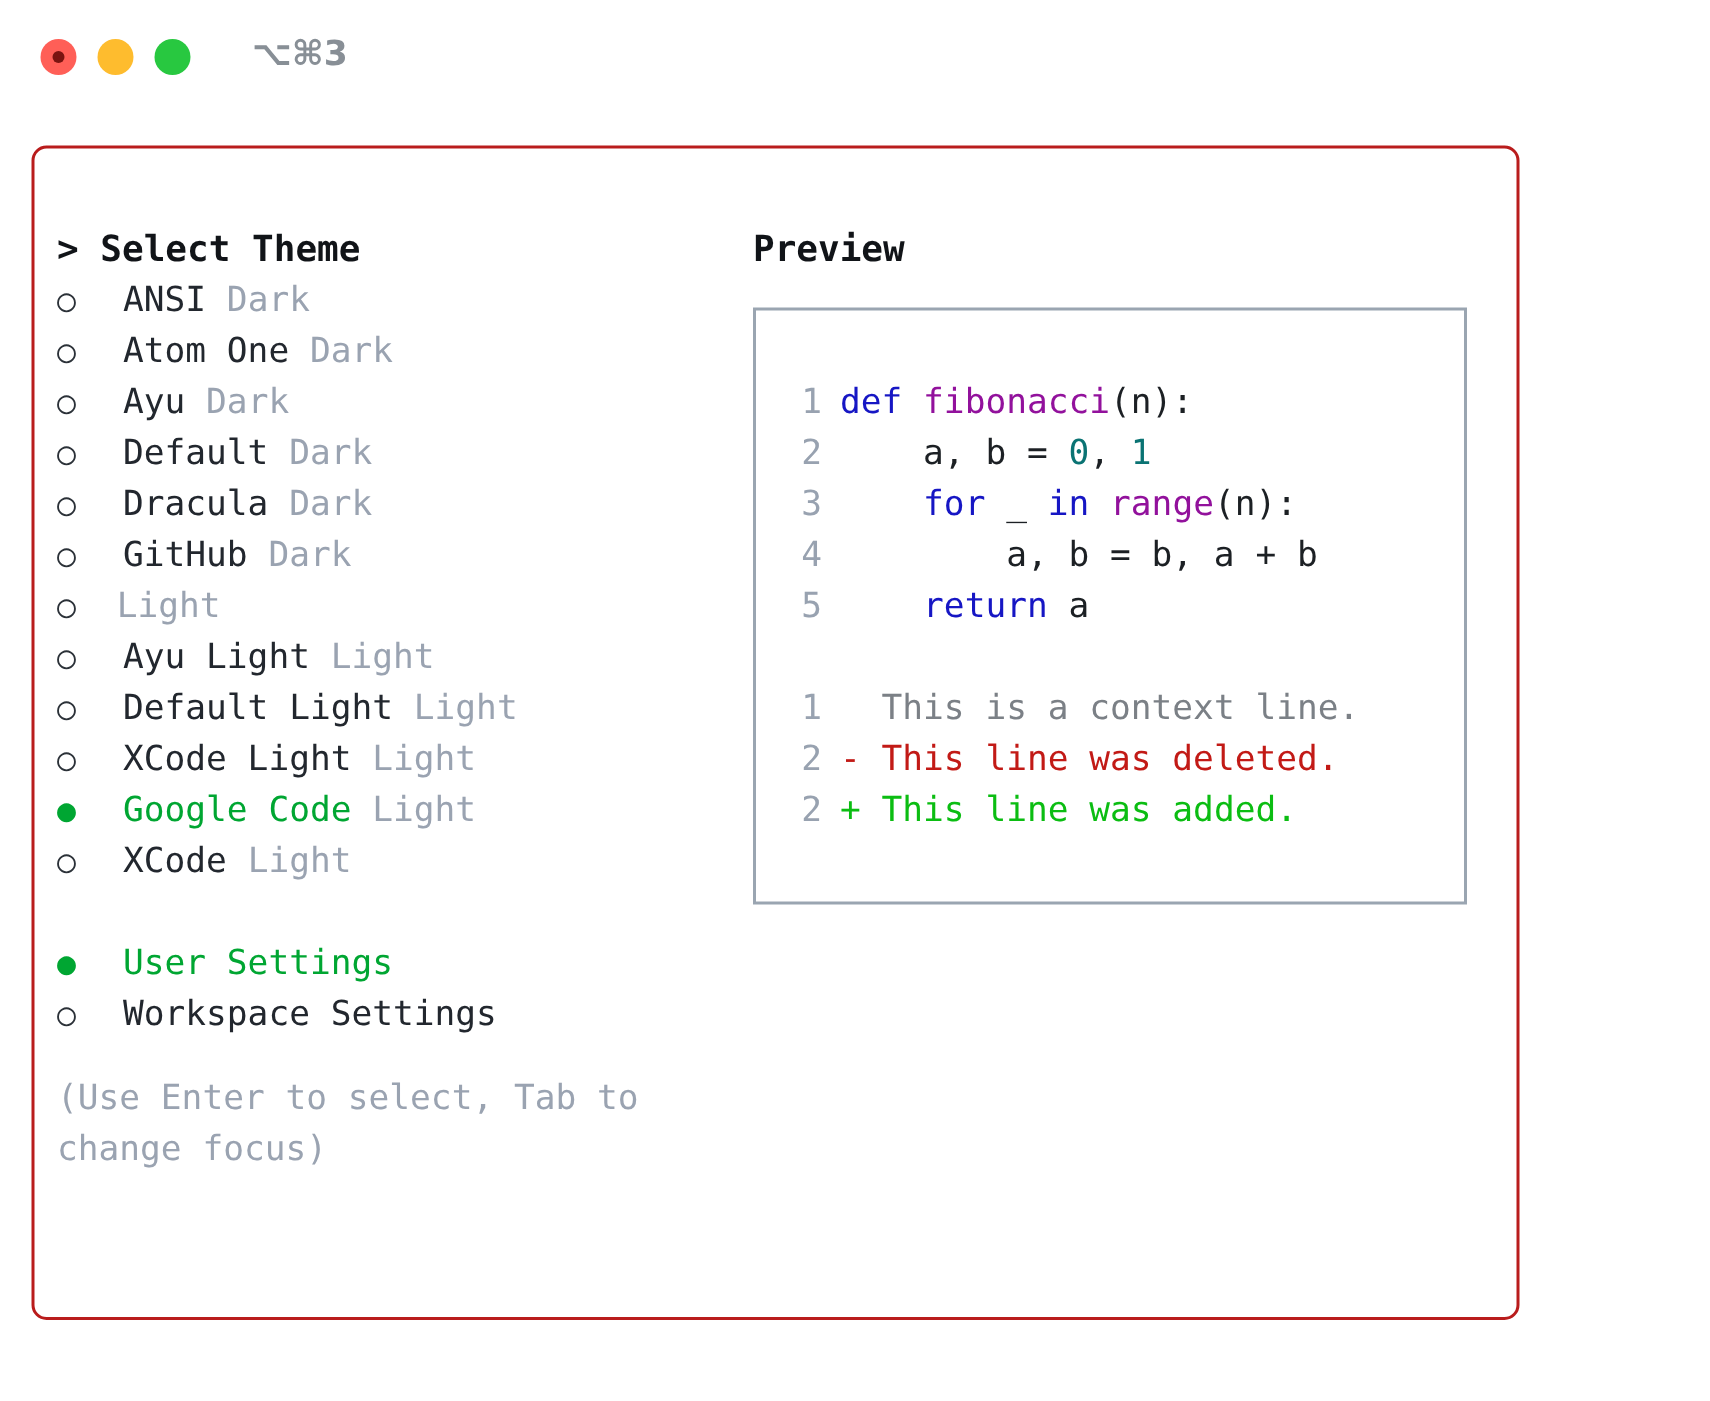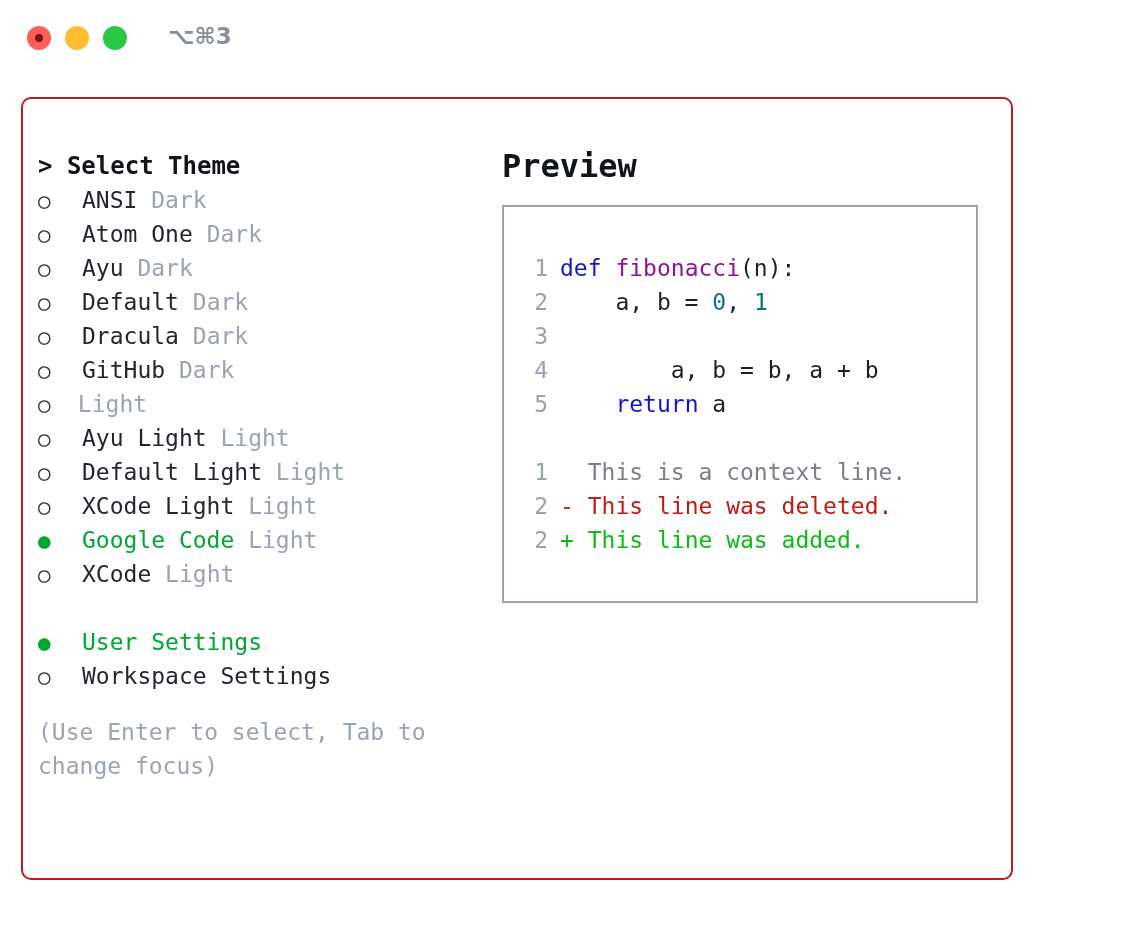--- a/index.html
+++ b/index.html
@@ -136,21 +136,21 @@
     white-space: pre-wrap;
   }
 
   
   .right-col {
     position: absolute;
     left: 479px; top: 50px;
     width: 500px;
   }
   .preview-title {
-    font-size: 32px;
+    font-size: 24px;
     font-weight: 700;
     color: #111418;
     line-height: 34px;
   }
   .code-box {
     margin-top: 22px;
     width: 476px;
     height: 398px;
     border: 2px solid #9aa5b1;
     background: #ffffff;
@@ -228,21 +228,21 @@
 
         <div class="hint">(Use Enter to select, Tab to change focus)</div>
       </div>
 
       <div class="right-col">
         <div class="preview-title">Preview</div>
         <div class="code-box">
           <div id="code-lines">
               <div class="code-line"><span class="lineno">1</span><span class="code-text"><span class="tok-kw">def </span><span class="tok-fn">fibonacci</span><span class="tok-pl">(n):</span></span></div>
               <div class="code-line"><span class="lineno">2</span><span class="code-text"><span class="tok-pl">    a, b = </span><span class="tok-num">0</span><span class="tok-pl">, </span><span class="tok-num">1</span></span></div>
-              <div class="code-line"><span class="lineno">3</span></div>
+              <div class="code-line"><span class="lineno">3</span><span class="code-text"><span class="tok-pl">    </span><span class="tok-kw">for</span><span class="tok-pl"> _ </span><span class="tok-kw">in</span><span class="tok-pl"> </span><span class="tok-fn">range</span><span class="tok-pl">(n):</span></span></div>
               <div class="code-line"><span class="lineno">4</span><span class="code-text"><span class="tok-pl">        a, b = b, a + b</span></span></div>
               <div class="code-line"><span class="lineno">5</span><span class="code-text"><span class="tok-pl">    </span><span class="tok-kw">return</span><span class="tok-pl"> a</span></span></div>
             </div>
           <div class="diff-gap"></div>
           <div id="diff-lines">
               <div class="code-line"><span class="lineno">1</span><span class="tok-ctx"> </span><span class="tok-ctx code-text"> This is a context line.</span></div>
               <div class="code-line"><span class="lineno">2</span><span class="tok-del">-</span><span class="tok-del code-text"> This line was deleted.</span></div>
               <div class="code-line"><span class="lineno">2</span><span class="tok-add">+</span><span class="tok-add code-text"> This line was added.</span></div>
             </div>
         </div>

